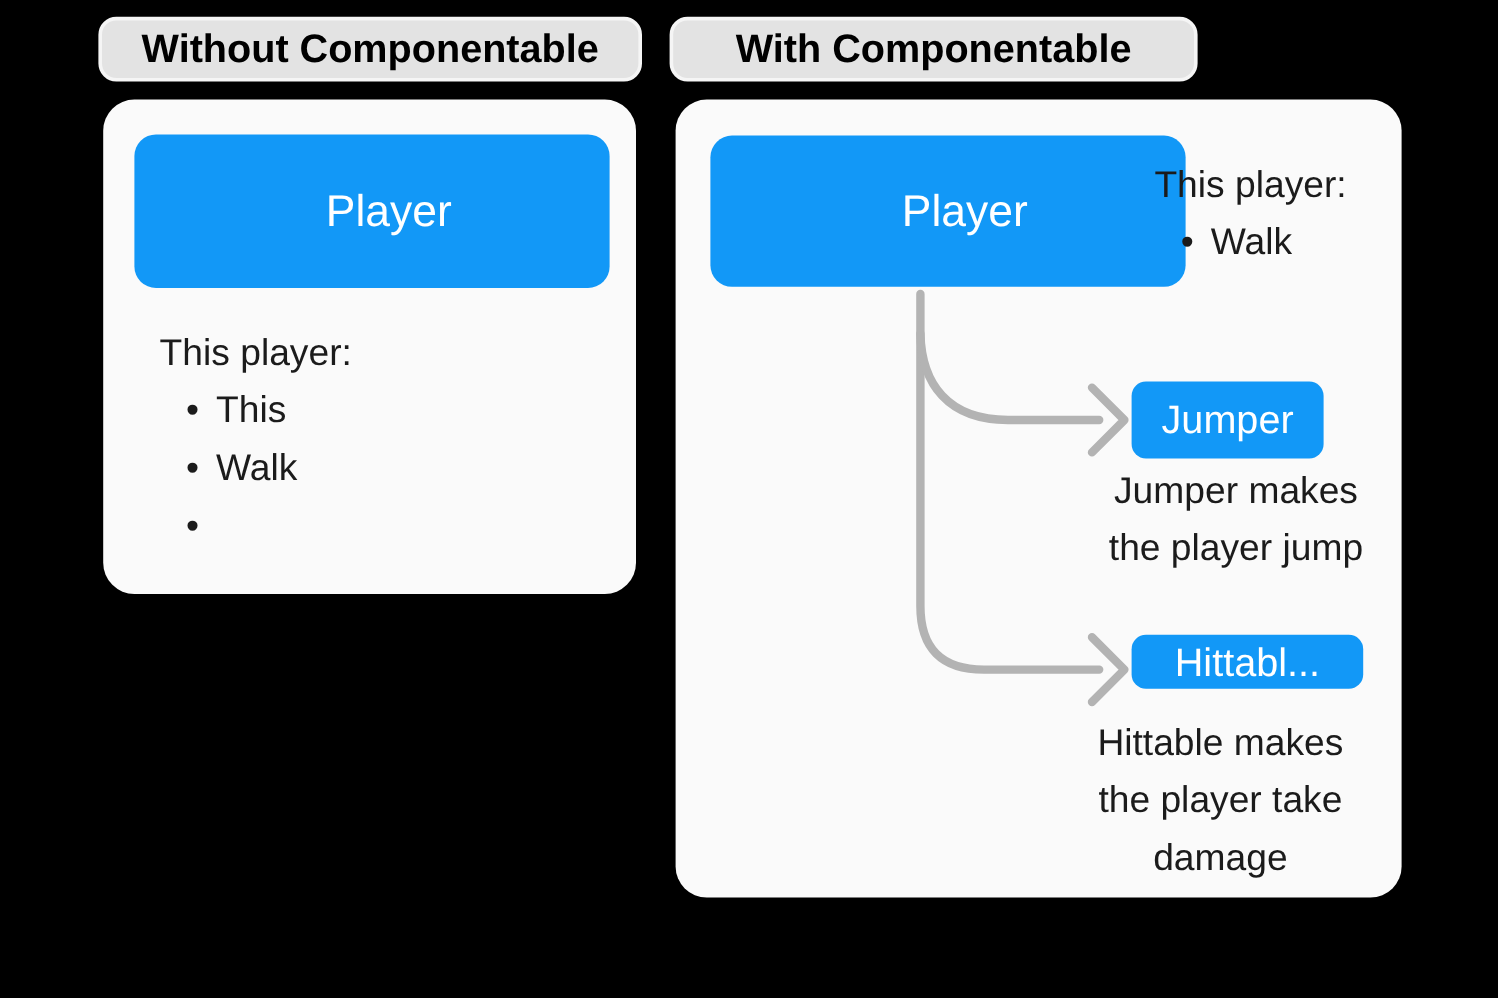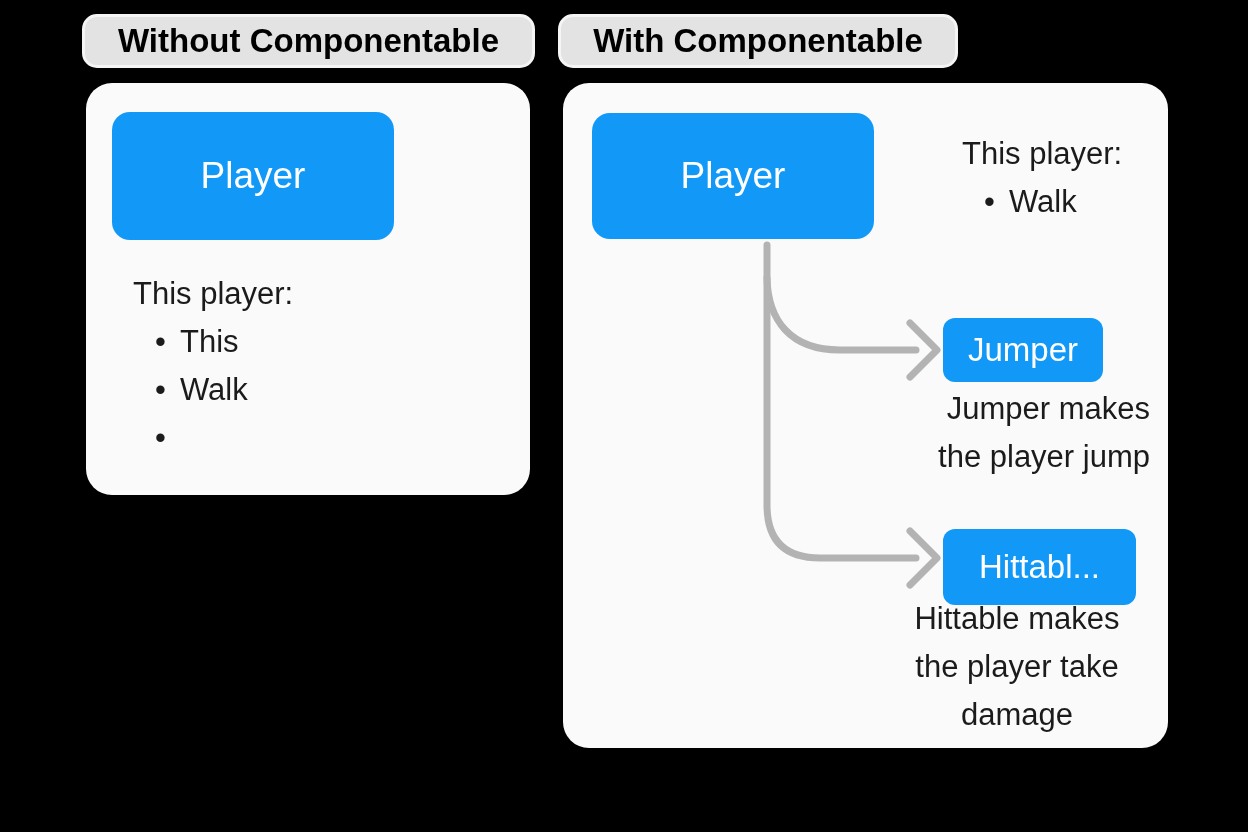--- a/index.html
+++ b/index.html
@@ -20,38 +20,39 @@
     border-radius: 15px;
     color: #000;
     font-size: 33px;
     font-weight: 600;
     display: flex;
     align-items: center;
     justify-content: center;
     white-space: nowrap;
   }
   .pill-left  { left: 82px;  top: 14px; width: 453px; }
-  .pill-right { left: 558px; top: 14px; width: 400px; }
+  .pill-right { left: 558px; top: 14px; width: 440px; }
   .card {
     position: absolute;
     background: var(--card, #FAFAFA);
     border-radius: 26px;
   }
   .card-left  { left: 86px;  top: 83px; width: 444px; height: 412px; }
   .card-right { left: 563px; top: 83px; width: 605px; height: 665px; }
   .player-btn {
     position: absolute;
-    width: 282px;
+    width: 368px;
     background: var(--blue, #1298F7);
     border-radius: 18px;
     color: var(--box_text, #fff);
     font-size: 37px;
     display: flex;
     align-items: center;
     justify-content: center;
+    padding-left: 28px;
   }
   .player-left  { left: 112px; top: 112px; height: 128px; }
   .player-right { left: 592px; top: 113px; height: 126px; }
   .textblock {
     position: absolute;
     color: var(--text, #1B1B1B);
     font-size: 31px;
     line-height: 48px;
     white-space: nowrap;
   }
@@ -62,30 +63,30 @@
     position: absolute;
     background: var(--blue, #1298F7);
     border-radius: 12px;
     color: var(--box_text, #fff);
     font-size: 33px;
     display: flex;
     align-items: center;
     justify-content: center;
   }
   .comp-jumper   { left: 943px; top: 318px; width: 160px; height: 64px; }
-  .comp-hittable { left: 943px; top: 529px; width: 193px; height: 76px; }
+  .comp-hittable { left: 943px; top: 529px; width: 193px; height: 45px; }
   .caption {
     position: absolute;
     width: 240px;
     color: var(--text, #1B1B1B);
     font-size: 31px;
     line-height: 48px;
     white-space: pre-line;
   }
-  .caption-jumper   { left: 910px; top: 385px; text-align: right; }
+  .caption-jumper   { left: 910px; top: 385px; text-align: center; }
   .caption-hittable { left: 897px; top: 595px; text-align: center; }
   .connector {
     position: absolute;
     left: 0; top: 0;
     width: 1248px; height: 832px;
     pointer-events: none;
   }
   .connector path {
     fill: none;
     stroke: var(--connector, #B3B3B3);

